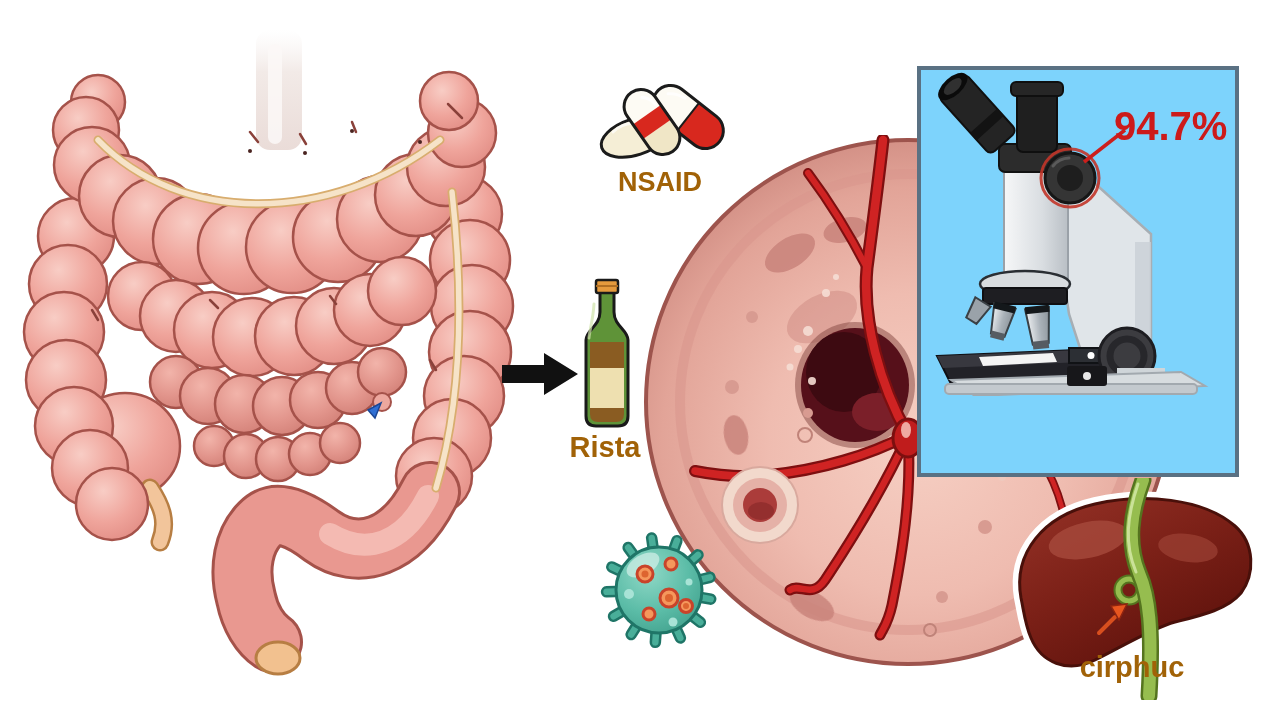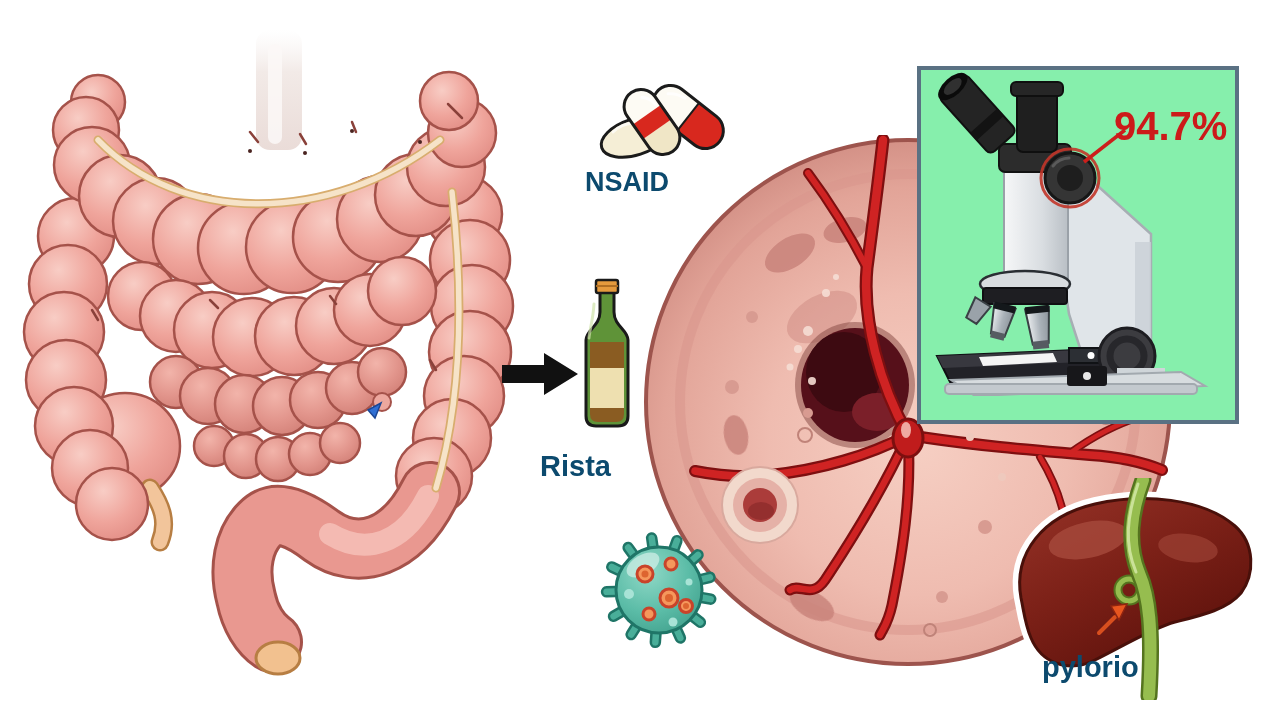--- a/index.html
+++ b/index.html
@@ -1,25 +1,25 @@
 <!DOCTYPE html>
 <html><head>
 <meta charset="utf-8">
 <style>
   html,body{margin:0;padding:0;background:#ffffff;}
   #stage{position:relative;width:1280px;height:720px;background:#ffffff;overflow:hidden;
          font-family:"Liberation Sans",sans-serif;}
   .abs{position:absolute;}
   .label{position:absolute;font-family:"Liberation Sans",sans-serif;font-weight:700;
-         color:#0c4a6e;line-height:1.1;letter-spacing:0px;}
+         color:#a16207;text-align:center;line-height:1.1;letter-spacing:0px;}
   #nsaid-label{left:585px;top:168px;width:150px;font-size:27px;}
-  #rista-label{left:540px;top:432px;width:130px;font-size:29px;margin-top:19px;}
+  #rista-label{left:540px;top:432px;width:130px;font-size:29px;}
   #hpylori-label{left:578px;top:648px;width:176px;font-size:29px;}
   #cirphuc-label{left:1042px;top:652px;width:180px;font-size:29px;}
-  #inset{left:917px;top:66px;width:322px;height:358px;background:#86efac;
+  #inset{left:917px;top:66px;width:322px;height:411px;background:#7dd3fc;
          border:4px solid #5a7183;box-sizing:border-box;}
   #accuracy-value{position:absolute;left:193px;top:34px;font-size:40px;font-weight:700;
          color:#cc1a1a;font-family:"Liberation Sans",sans-serif;}
   svg{display:block;}
 </style>
 </head>
 <body>
 
 <div id="stage">
 
@@ -342,21 +342,21 @@
       <circle cx="126" cy="112" r="11" stroke="#96bd4f" stroke-width="5"></circle>
       <path d="M 140 2 C 128 35, 124 65, 136 95 C 146 118, 150 150, 146 218" stroke="#55741f" stroke-width="17"></path>
       <path d="M 140 2 C 128 35, 124 65, 136 95 C 146 118, 150 150, 146 218" stroke="#96bd4f" stroke-width="12"></path>
       <path d="M 135 6 C 124 38, 121 66, 133 94" stroke="#cfe6a0" stroke-width="3" opacity="0.9"></path>
     </g>
     <g>
       <line x1="96" y1="155" x2="112" y2="139" stroke="#d84f1e" stroke-width="4" stroke-linecap="round"></line>
       <polygon points="108,128 124,126 116,142" fill="#e8561f" stroke="#8f2410" stroke-width="1.5"></polygon>
     </g>
   </svg>
-  <div class="label" id="cirphuc-label">pylorio</div>
+  <div class="label" id="cirphuc-label">cirphuc</div>
 
   <div class="abs" id="inset">
     <svg width="314" height="326" viewBox="0 0 314 326">
       <defs>
         <linearGradient id="gHead" x1="0" y1="0" x2="1" y2="0">
           <stop offset="0%" stop-color="#f6f7f8"></stop>
             <stop offset="60%" stop-color="#d9dde1"></stop>
           <stop offset="100%" stop-color="#b9bfc5"></stop>
         </linearGradient>
         <linearGradient id="gObj" x1="0" y1="0" x2="1" y2="0">

